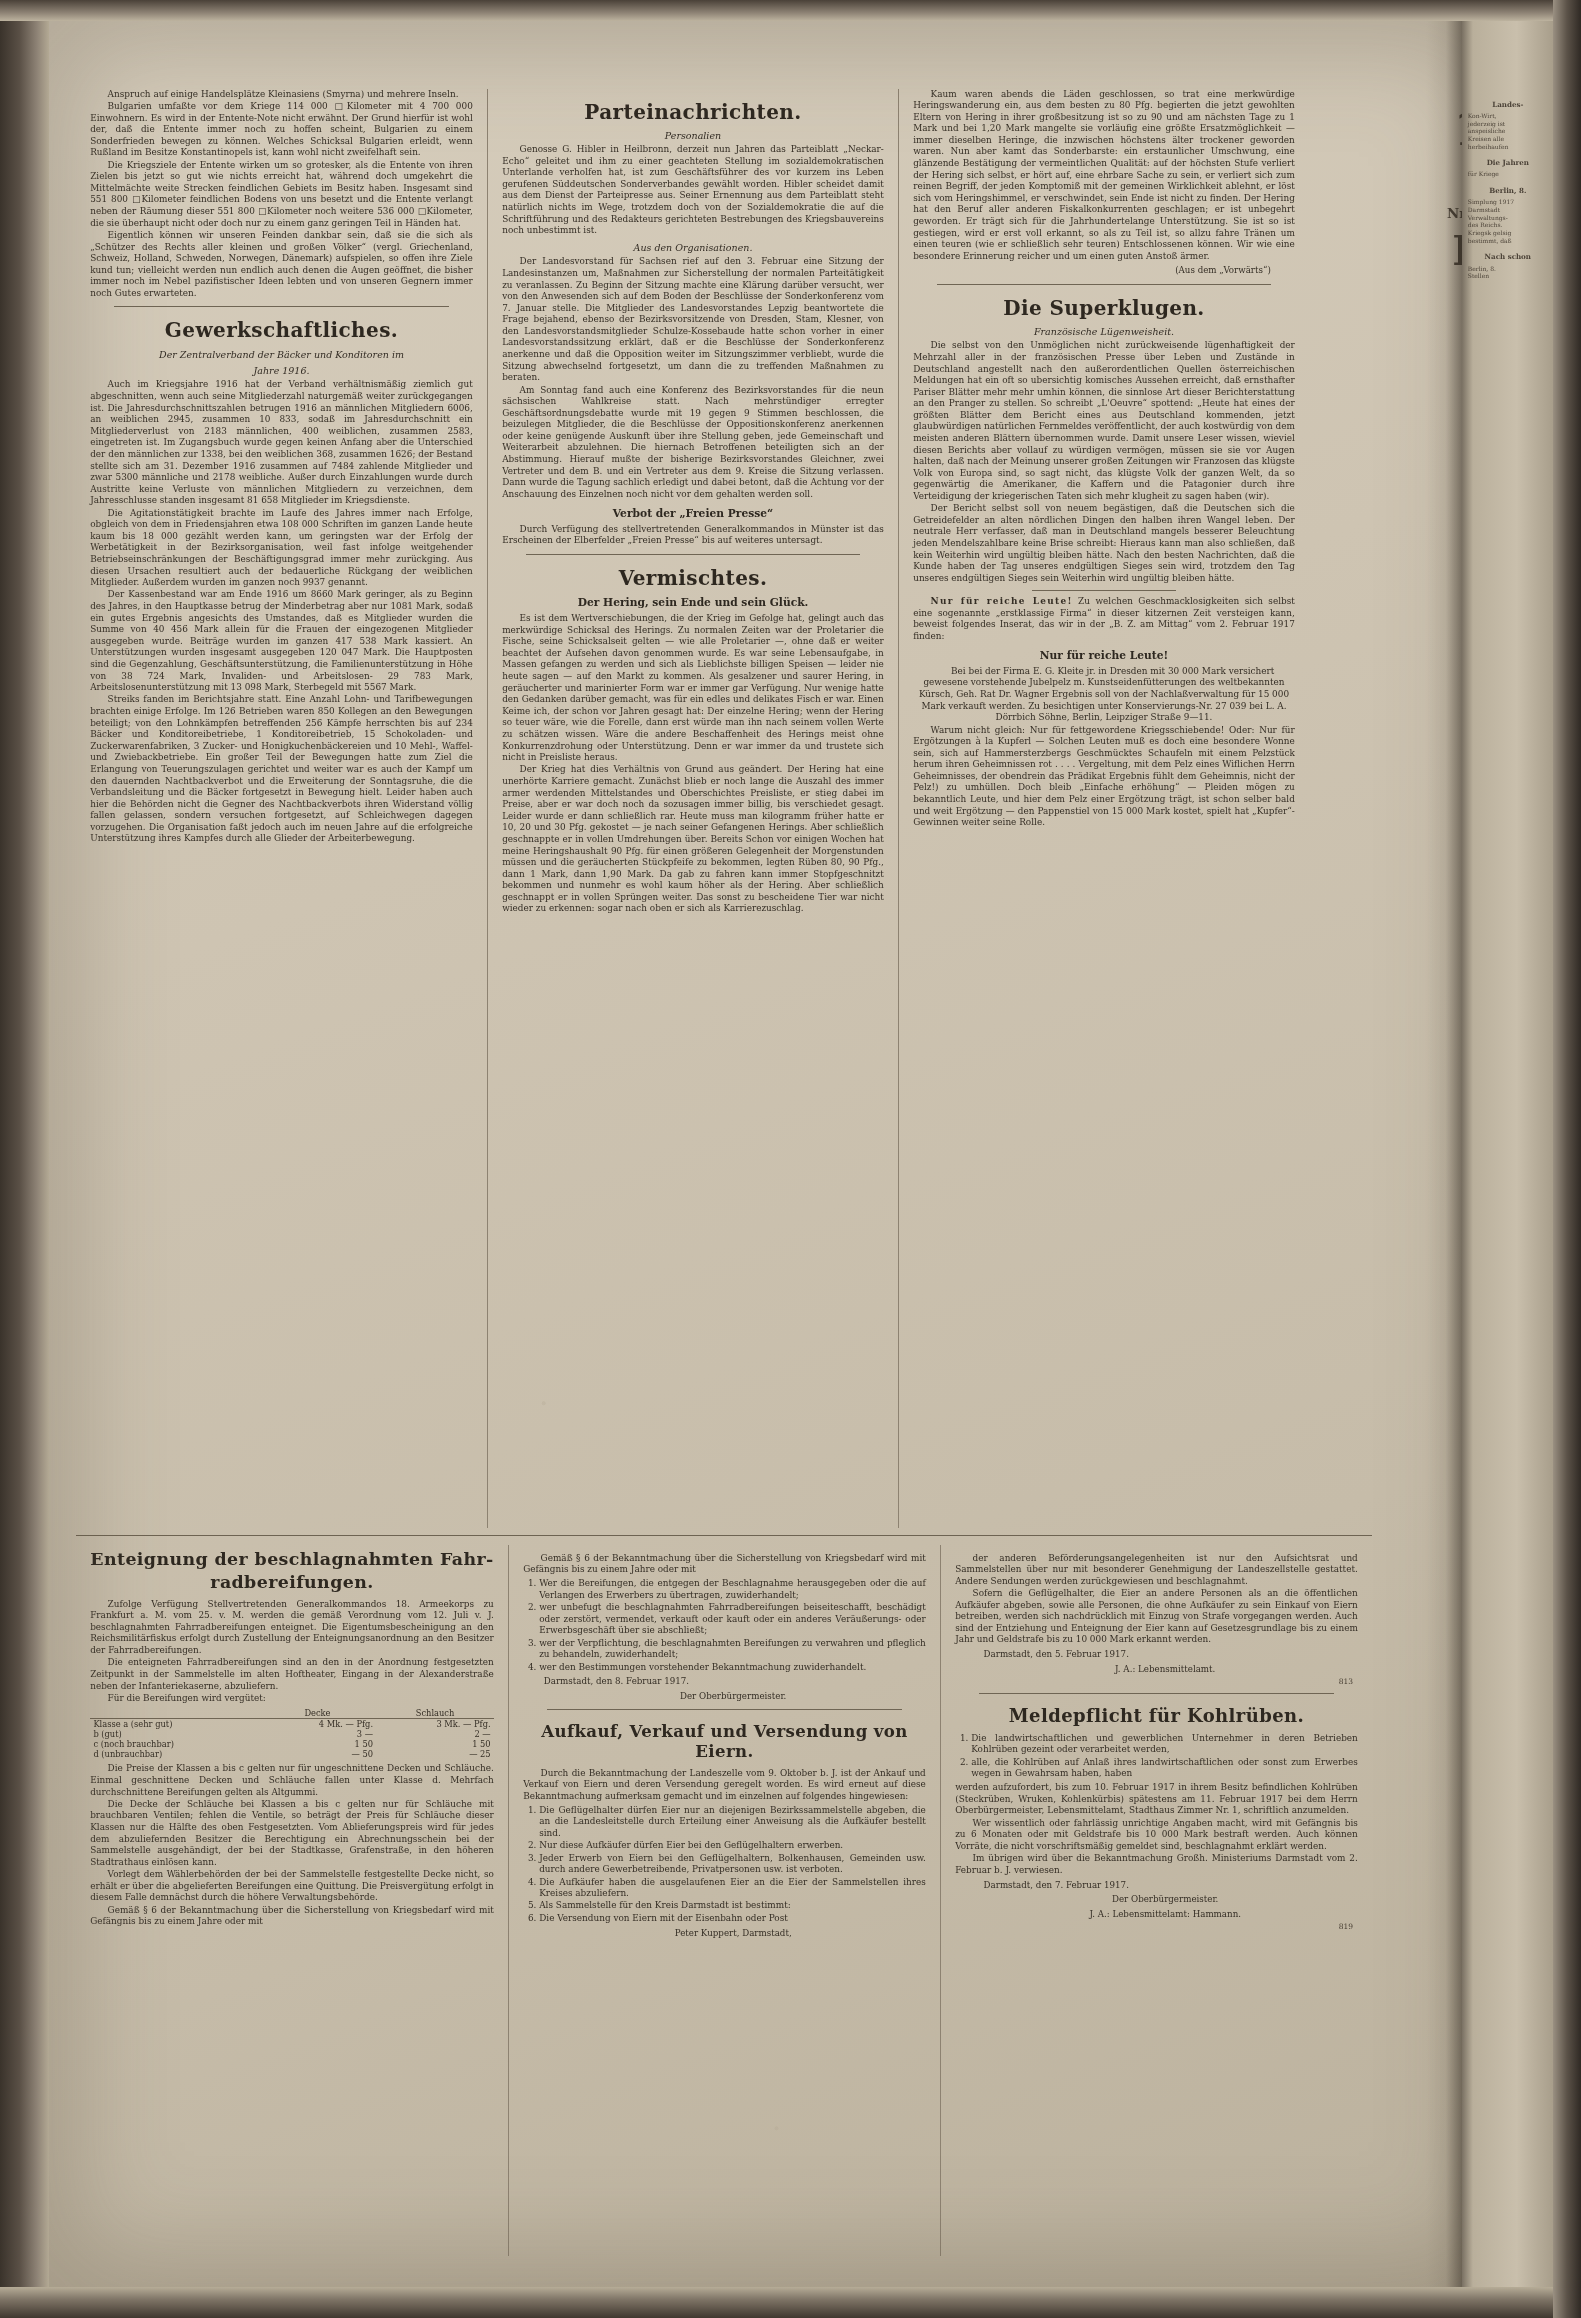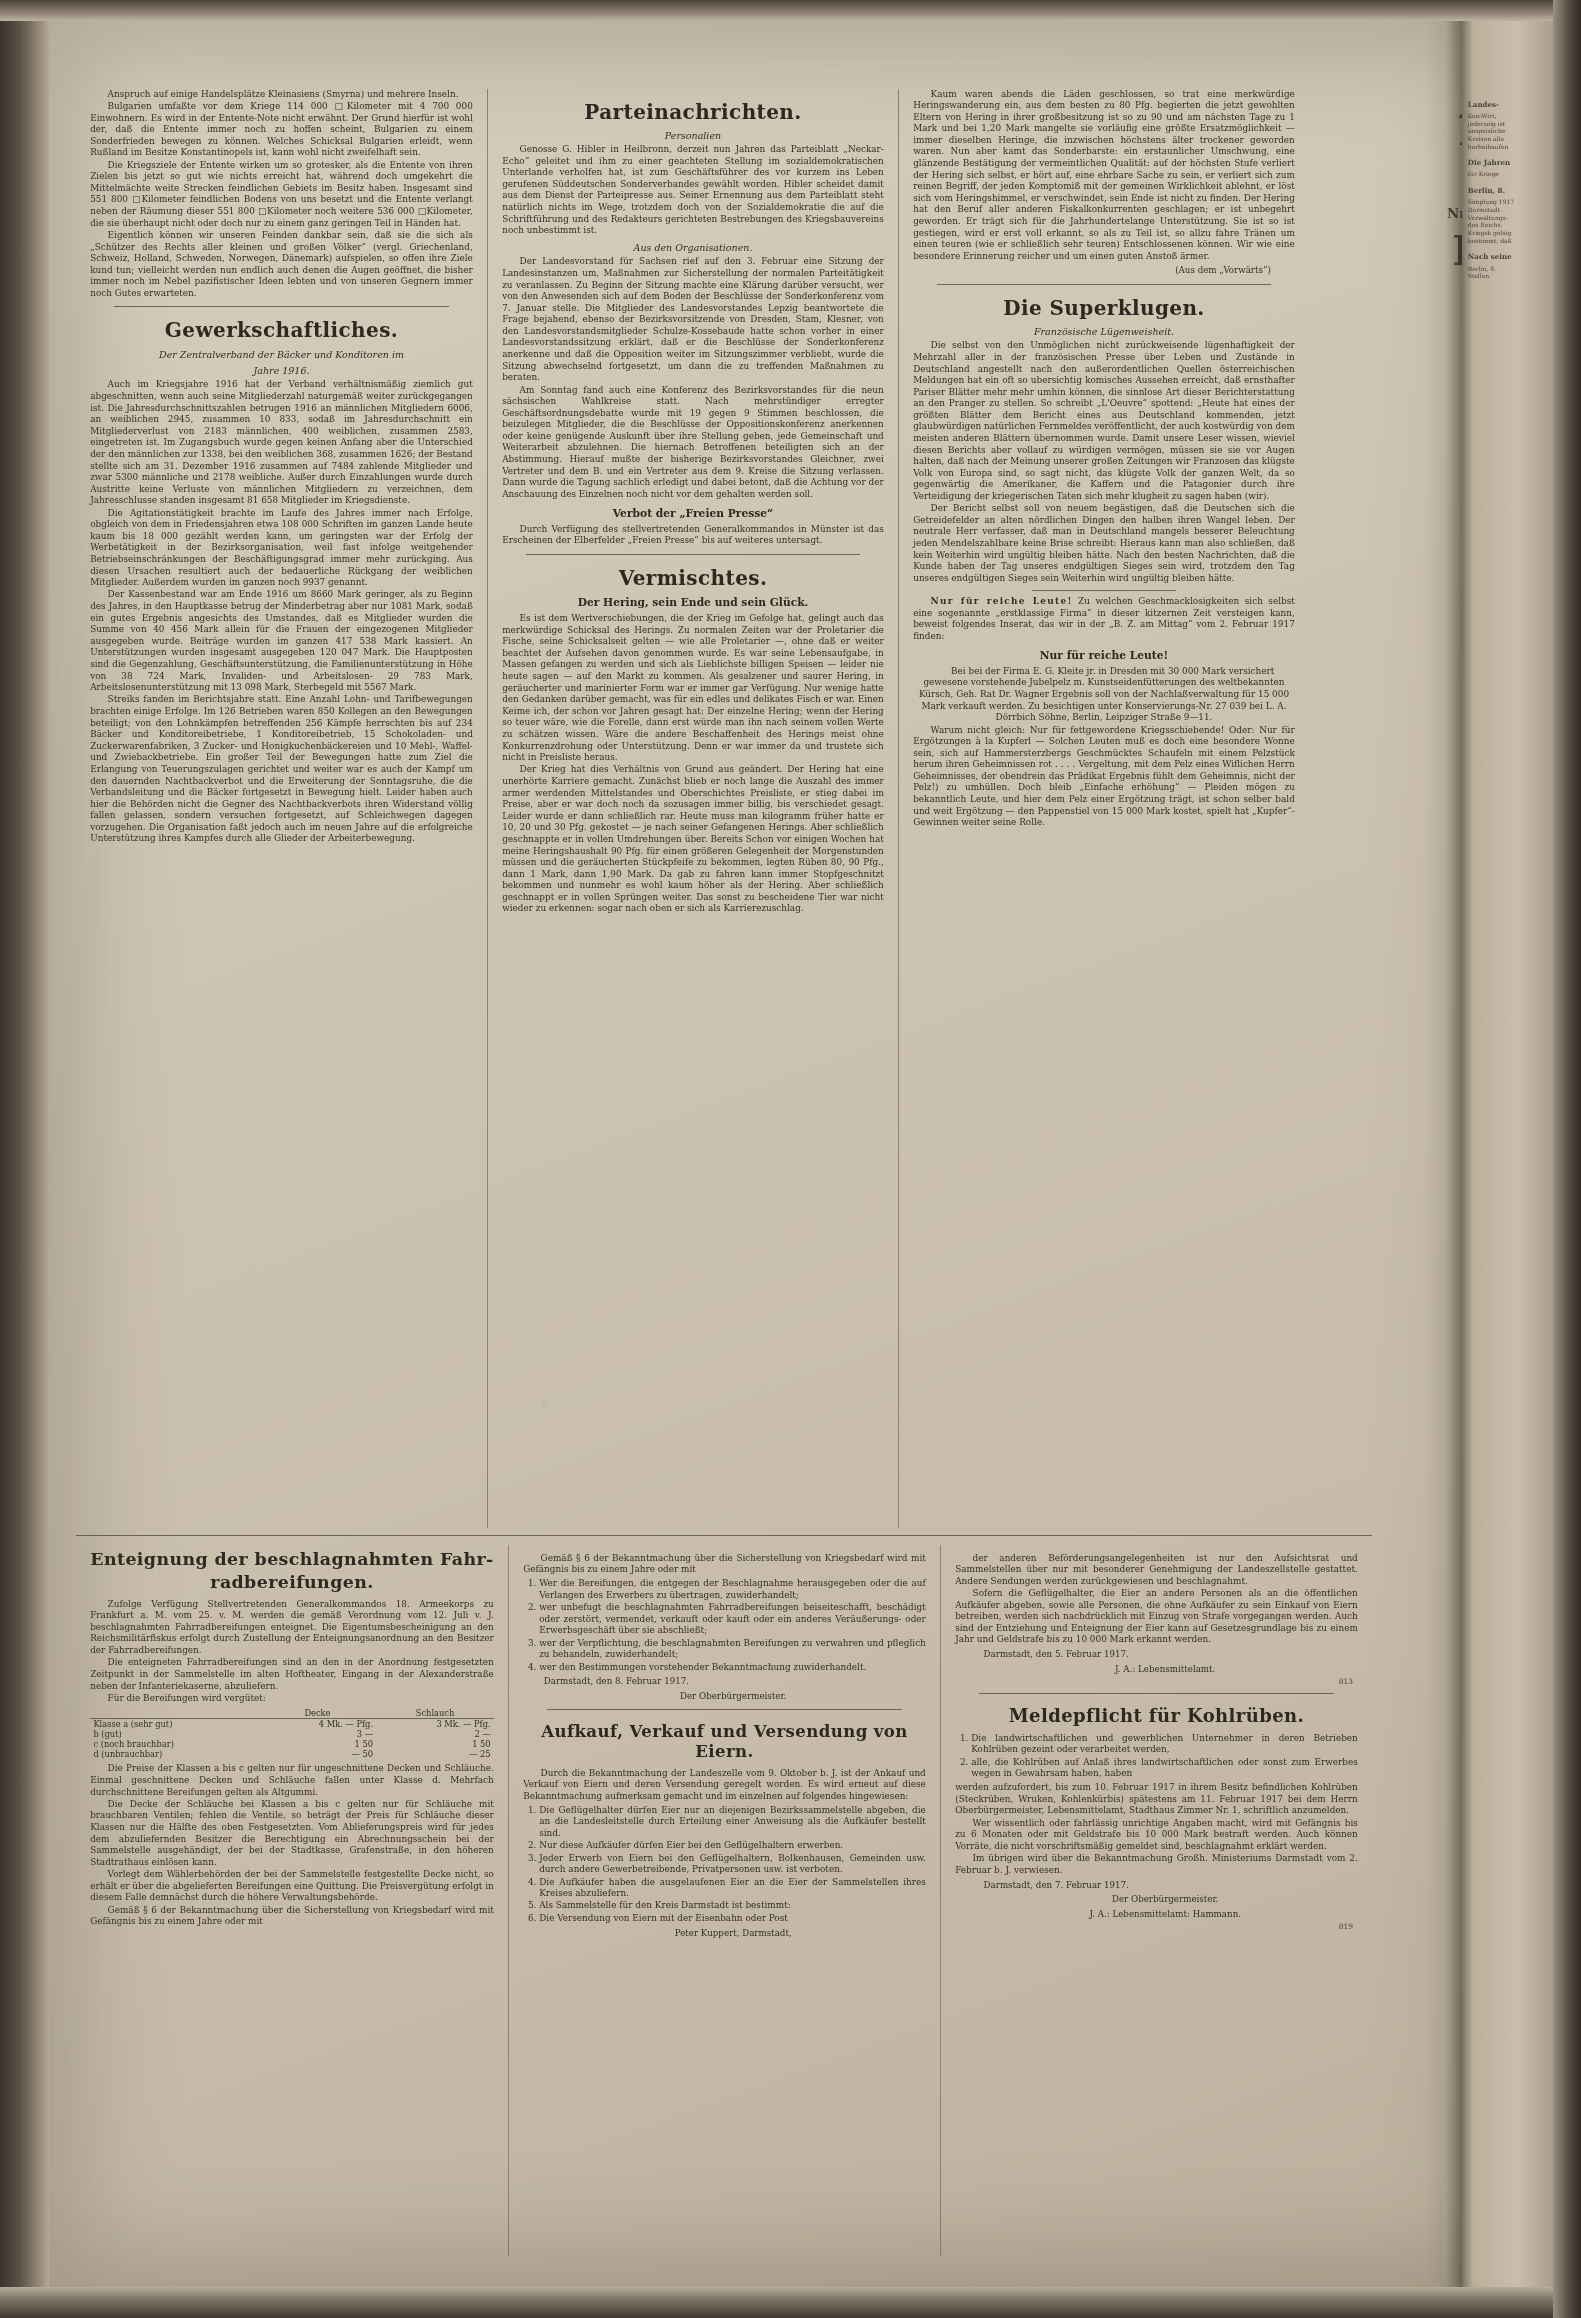--- a/index.html
+++ b/index.html
@@ -56,20 +56,21 @@
     font-size: 6px;
     line-height: 1.28;
     color: #4c4338;
     text-align: justify;
     font-family: "DejaVu Serif", serif;
     filter: blur(0.2px);
   }
   .neighbor-col .nhead {
     font-weight: bold;
     font-size: 7.1px;
+    text-align: center;
     margin: 8px 0 3.2px;
   }
   .fold-shadow {
     position: absolute;
     right: 119px; top: 20.6px;
     width: 36px; height: 2266px;
     background: linear-gradient(270deg, rgba(60,52,42,0.55) 0%, rgba(120,110,95,0.18) 45%, rgba(180,170,150,0) 100%);
     z-index: 29;
   }
 
@@ -429,21 +430,21 @@
       <div>herbeihaufen</div>
       <div class="nhead">Die Jahren</div>
       <div>für Kriege</div>
       <div class="nhead">Berlin, 8.</div>
       <div>Simplung 1917</div>
       <div>Darmstadt</div>
       <div>Verwaltungs-</div>
       <div>des Reichs.</div>
       <div>Kriegsk gelsig</div>
       <div>bestimmt, daß</div>
-      <div class="nhead">Nach seine</div>
+      <div class="nhead">Nach schon</div>
       <div>Berlin, 8.</div>
       <div>Stellen</div>
     </div>
   </div>
 
   <div class="scan-edge-left"></div>
   <div class="scan-edge-top"></div>
   <div class="scan-edge-bottom"></div>
   <div class="scan-edge-right"></div>
 </div>

